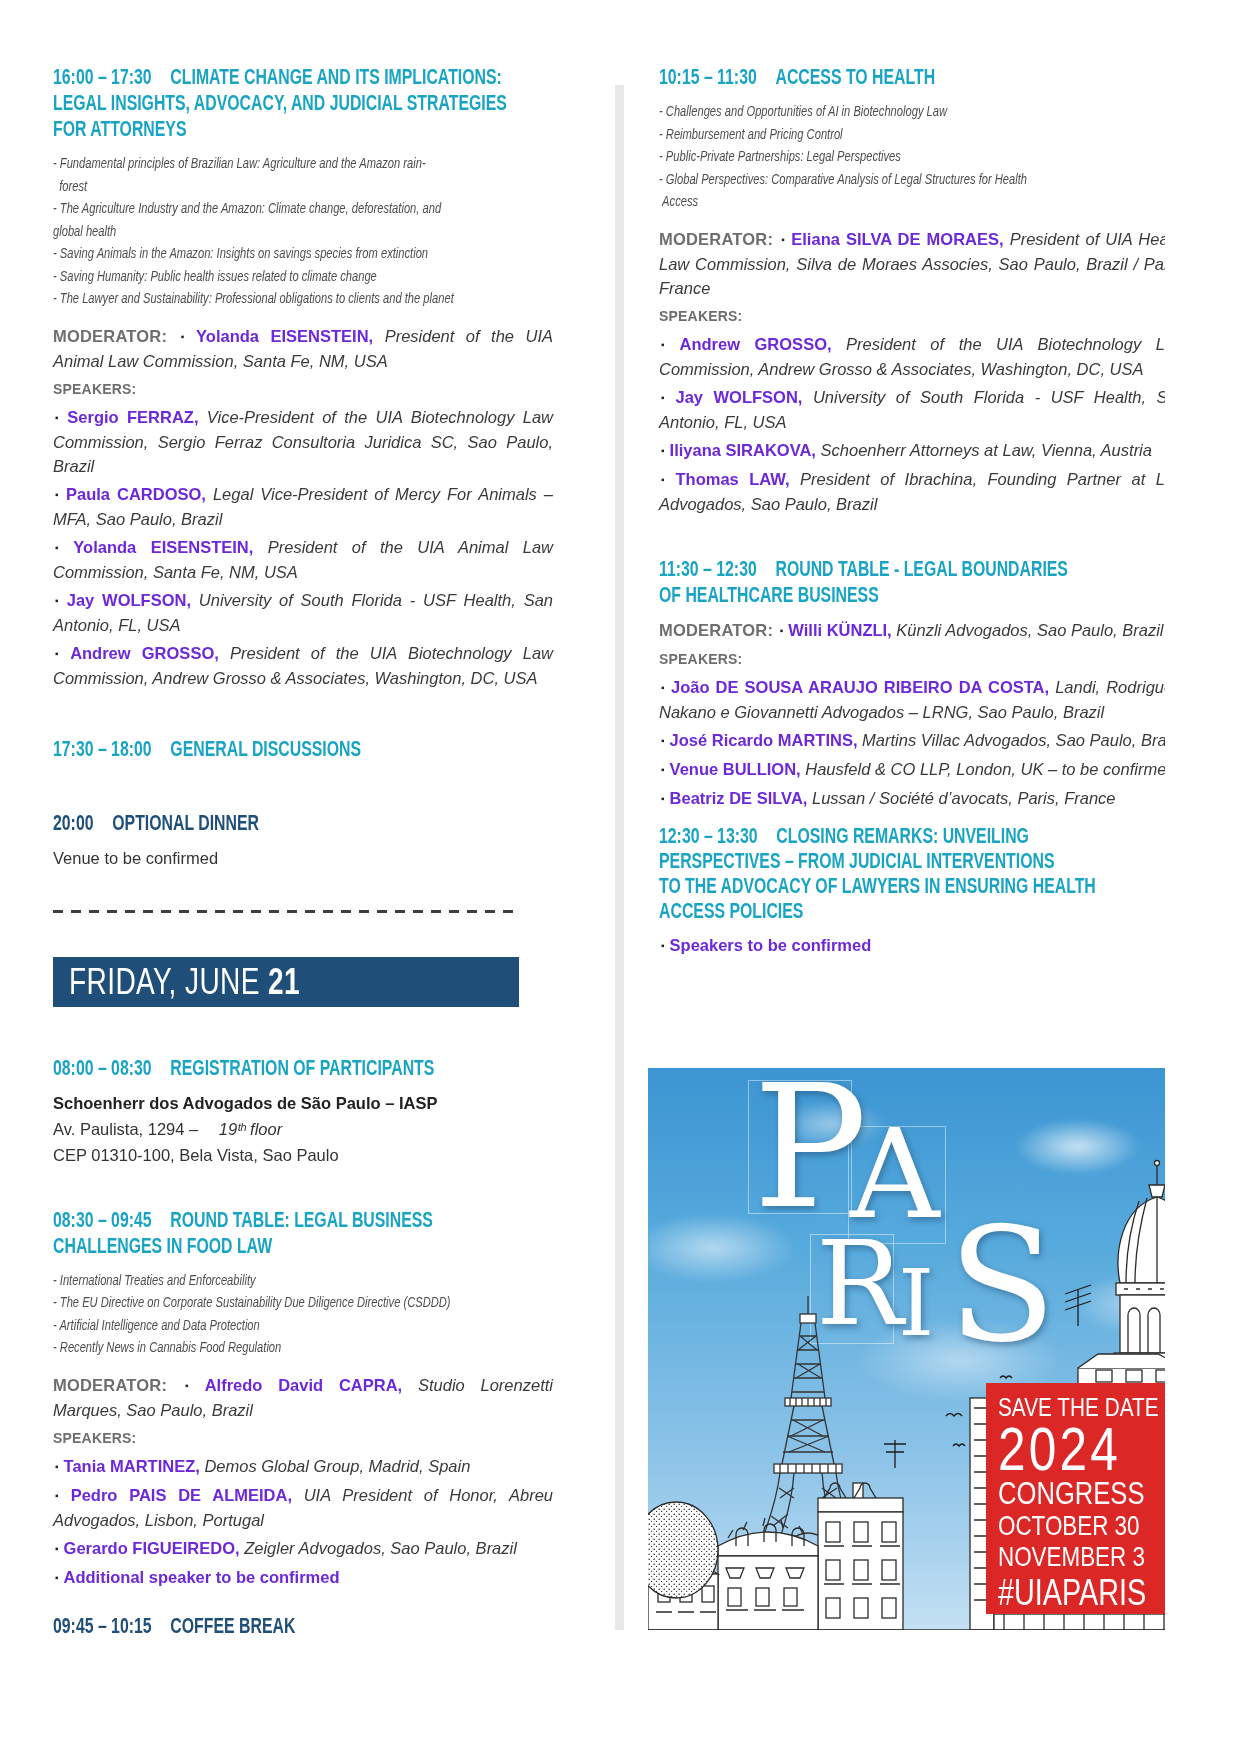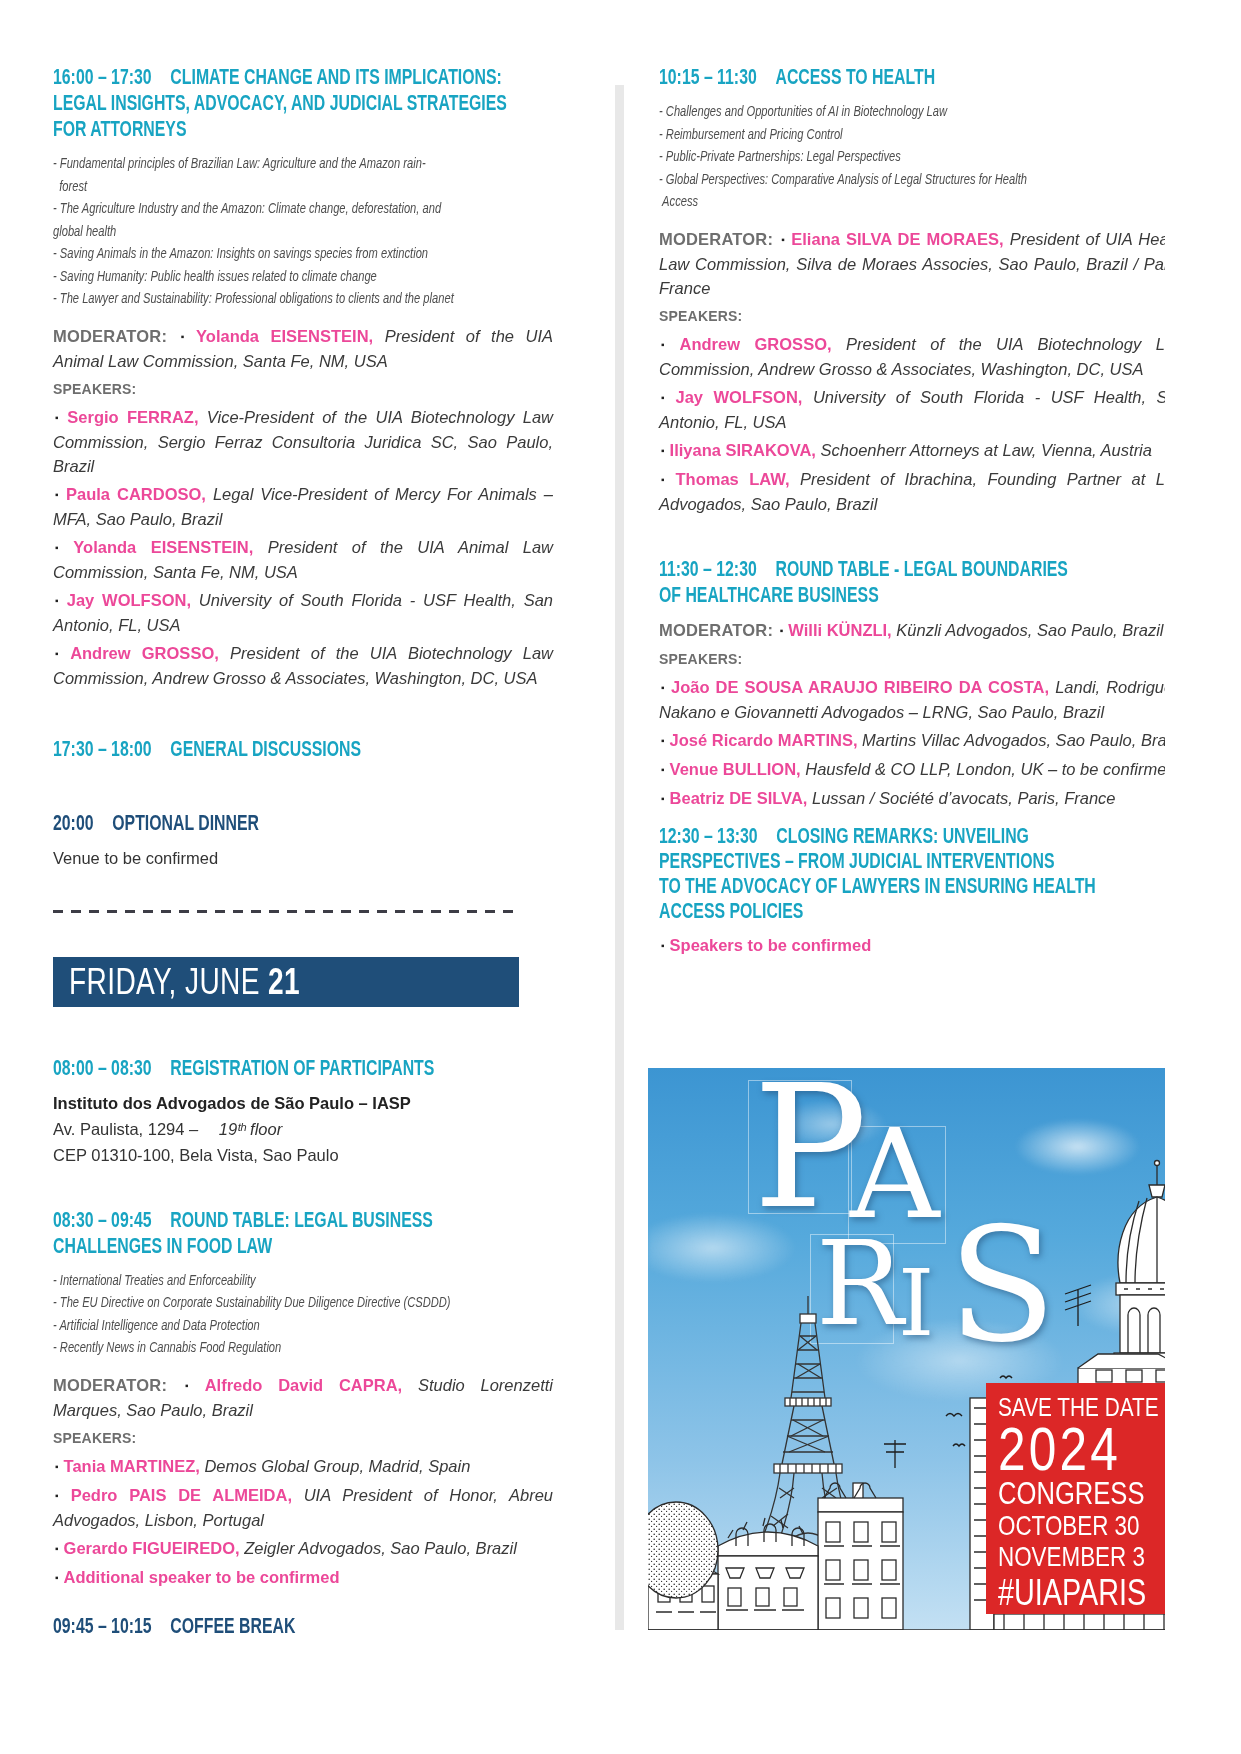--- a/index.html
+++ b/index.html
@@ -22,21 +22,21 @@
   .topics{font-style:italic;color:#4d4d4d;font-size:15.5px;line-height:22.5px;
           white-space:pre-wrap;margin:0 0 14px 0;
           transform:scaleX(0.72);transform-origin:0 0;width:138.9%;}
 
   
   .entry{margin:0 0 4px 0;font-size:16.5px;line-height:24px;text-align:justify;}
   .mod{margin:0 0 8px 0;}
   .lblline{margin:8px 0 8px 0;font-size:14px;}
   .lbl{color:#6e6e6e;font-weight:bold;letter-spacing:0.2px;}
   .blt{font-size:10px;vertical-align:2px;margin:0 5px 0 2px;color:#222;}
-  .pname{font-weight:bold;color:#ec4899;}
+  .pname{font-weight:bold;color:#6d28d9;}
   .prole{font-style:italic;color:#3a3a3a;}
   .plain{margin:2px 0 0 0;font-size:16.5px;line-height:24px;color:#333;}
   .bold{font-weight:bold;color:#222;}
   .note{margin-top:8px;}
   .ital{font-style:italic;margin-left:16px;}
 
   .sec-gap1{margin-top:46px;}
   .sec-gap2{margin-top:48px;}
   .sec-gap3{margin-top:40px;}
   .sec-gap4{margin-top:23px;}
@@ -123,21 +123,21 @@
     </section>
 
     <div class="dashes"></div>
 
     <div class="banner">
       <span class="btext"><span>FRIDAY, JUNE </span><span class="bnum">21</span></span>
     </div>
 
     <section class="sec-gap2">
       <h3 class="shead teal"><span class="time">08:00 – 08:30</span><span class="stitle">REGISTRATION OF PARTICIPANTS</span></h3>
-      <p class="plain bold venue">Instituto dos Advogados de São Paulo – IASP</p>
+      <p class="plain bold venue">Schoenherr dos Advogados de São Paulo – IASP</p>
       <p class="plain"><span>Av. Paulista, 1294 – </span><span class="ital">19ᵗʰ floor</span></p>
       <p class="plain">CEP 01310-100, Bela Vista, Sao Paulo</p>
     </section>
 
     <section class="sec-gap3">
       <h3 class="shead teal"><span class="time">08:30 – 09:45</span><span class="stitle">ROUND TABLE: LEGAL BUSINESS
 CHALLENGES IN FOOD LAW</span></h3>
       <div class="topics">- International Treaties and Enforceability
 - The EU Directive on Corporate Sustainability Due Diligence Directive (CSDDD)
 - Artificial Intelligence and Data Protection

